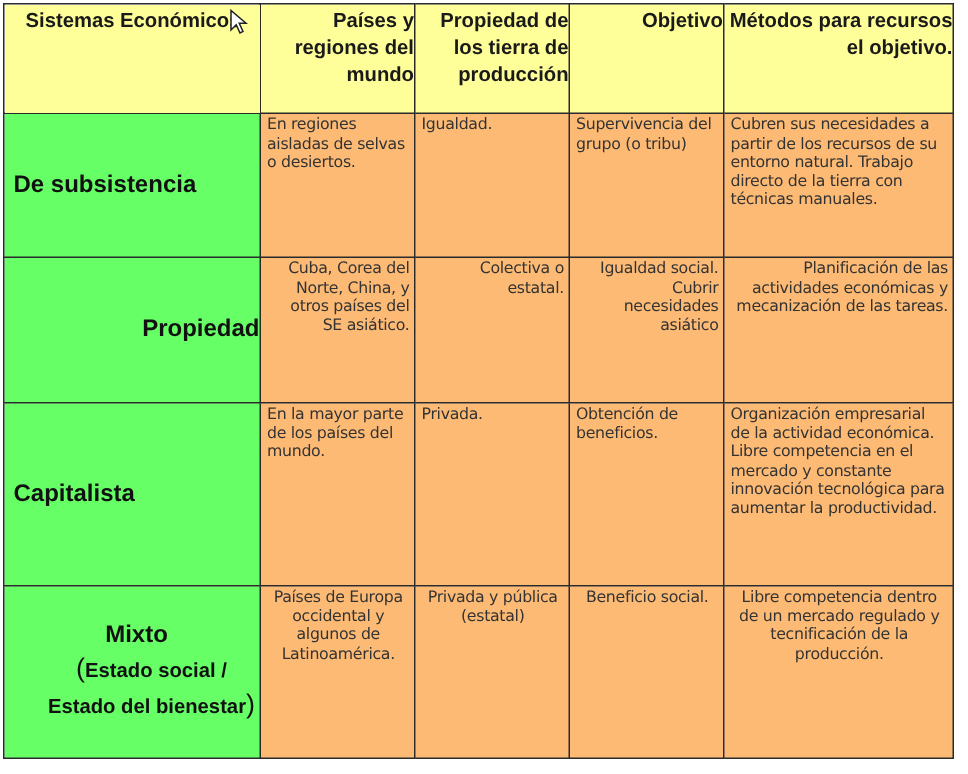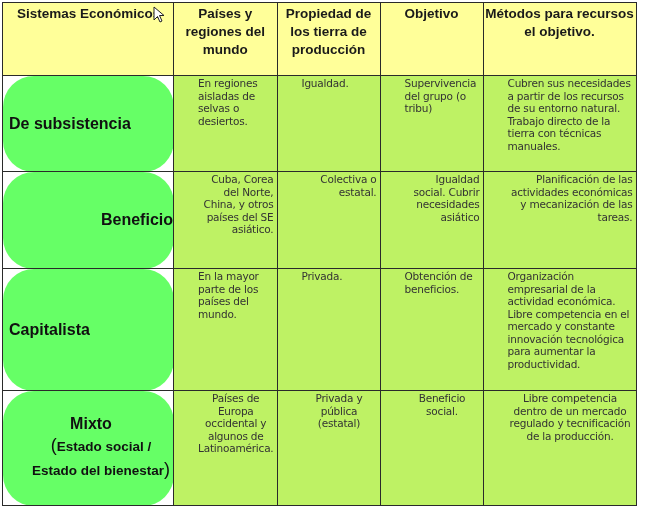--- a/index.html
+++ b/index.html
@@ -24,61 +24,60 @@
       vertical-align: top;
       padding: 0;
     }
     th {
       background: #ffff99;
       font-family: "Liberation Sans", sans-serif;
       font-weight: bold;
       font-size: 13.5px;
       line-height: 18px;
       color: #1a1a1a;
-      text-align: center;
+      text-align: right;
       padding-top: 2px;
       height: 70px;
     }
     th.first {
       text-align: left;
       padding-left: 14px;
       position: relative;
     }
     td.sys {
       background: #66ff66;
       font-family: "Liberation Sans", sans-serif;
       font-weight: bold;
       color: #111;
       vertical-align: middle;
       padding-left: 6px;
-      border-radius: 31px;
     }
     td.sys .name {
       font-size: 16px;
       line-height: 20px;
       display: block;
     }
     td.sys .sub {
       font-size: 13.5px;
       line-height: 22px;
       font-weight: bold;
       display: block;
       margin-left: 20px;
     }
     td.sys .sub .paren {
       font-size: 18px;
       font-weight: normal;
     }
     td.cell {
-      background: #bef264;
+      background: #fdba74;
       font-family: "DejaVu Sans", sans-serif;
       font-size: 10.5px;
       line-height: 12.5px;
       color: #333;
-      padding: 1px 3px 0 24px;
+      padding: 1px 3px 0 4px;
       letter-spacing: -0.2px;
     }
     .cursor {
       position: absolute;
       left: 150px;
       top: 3px;
       width: 14px;
       height: 18px;
     }
     .r1 td { height: 94px; }
@@ -117,21 +116,21 @@
         <td class="sys">
           <span class="name">De subsistencia</span>
         </td>
         <td class="cell">En regiones aisladas de selvas o desiertos.</td>
         <td class="cell">Igualdad.</td>
         <td class="cell">Supervivencia del grupo (o tribu)</td>
         <td class="cell">Cubren sus necesidades a partir de los recursos de su entorno natural. Trabajo directo de la tierra con técnicas manuales.</td>
       </tr>
       <tr class="r2">
         <td class="sys">
-          <span class="name">Beneficio</span>
+          <span class="name">Propiedad</span>
         </td>
         <td class="cell">Cuba, Corea del Norte, China, y otros países del SE asiático.</td>
         <td class="cell">Colectiva o estatal.</td>
         <td class="cell">Igualdad social. Cubrir necesidades asiático</td>
         <td class="cell">Planificación de las actividades económicas y mecanización de las tareas.</td>
       </tr>
       <tr class="r3">
         <td class="sys">
           <span class="name">Capitalista</span>
         </td>

